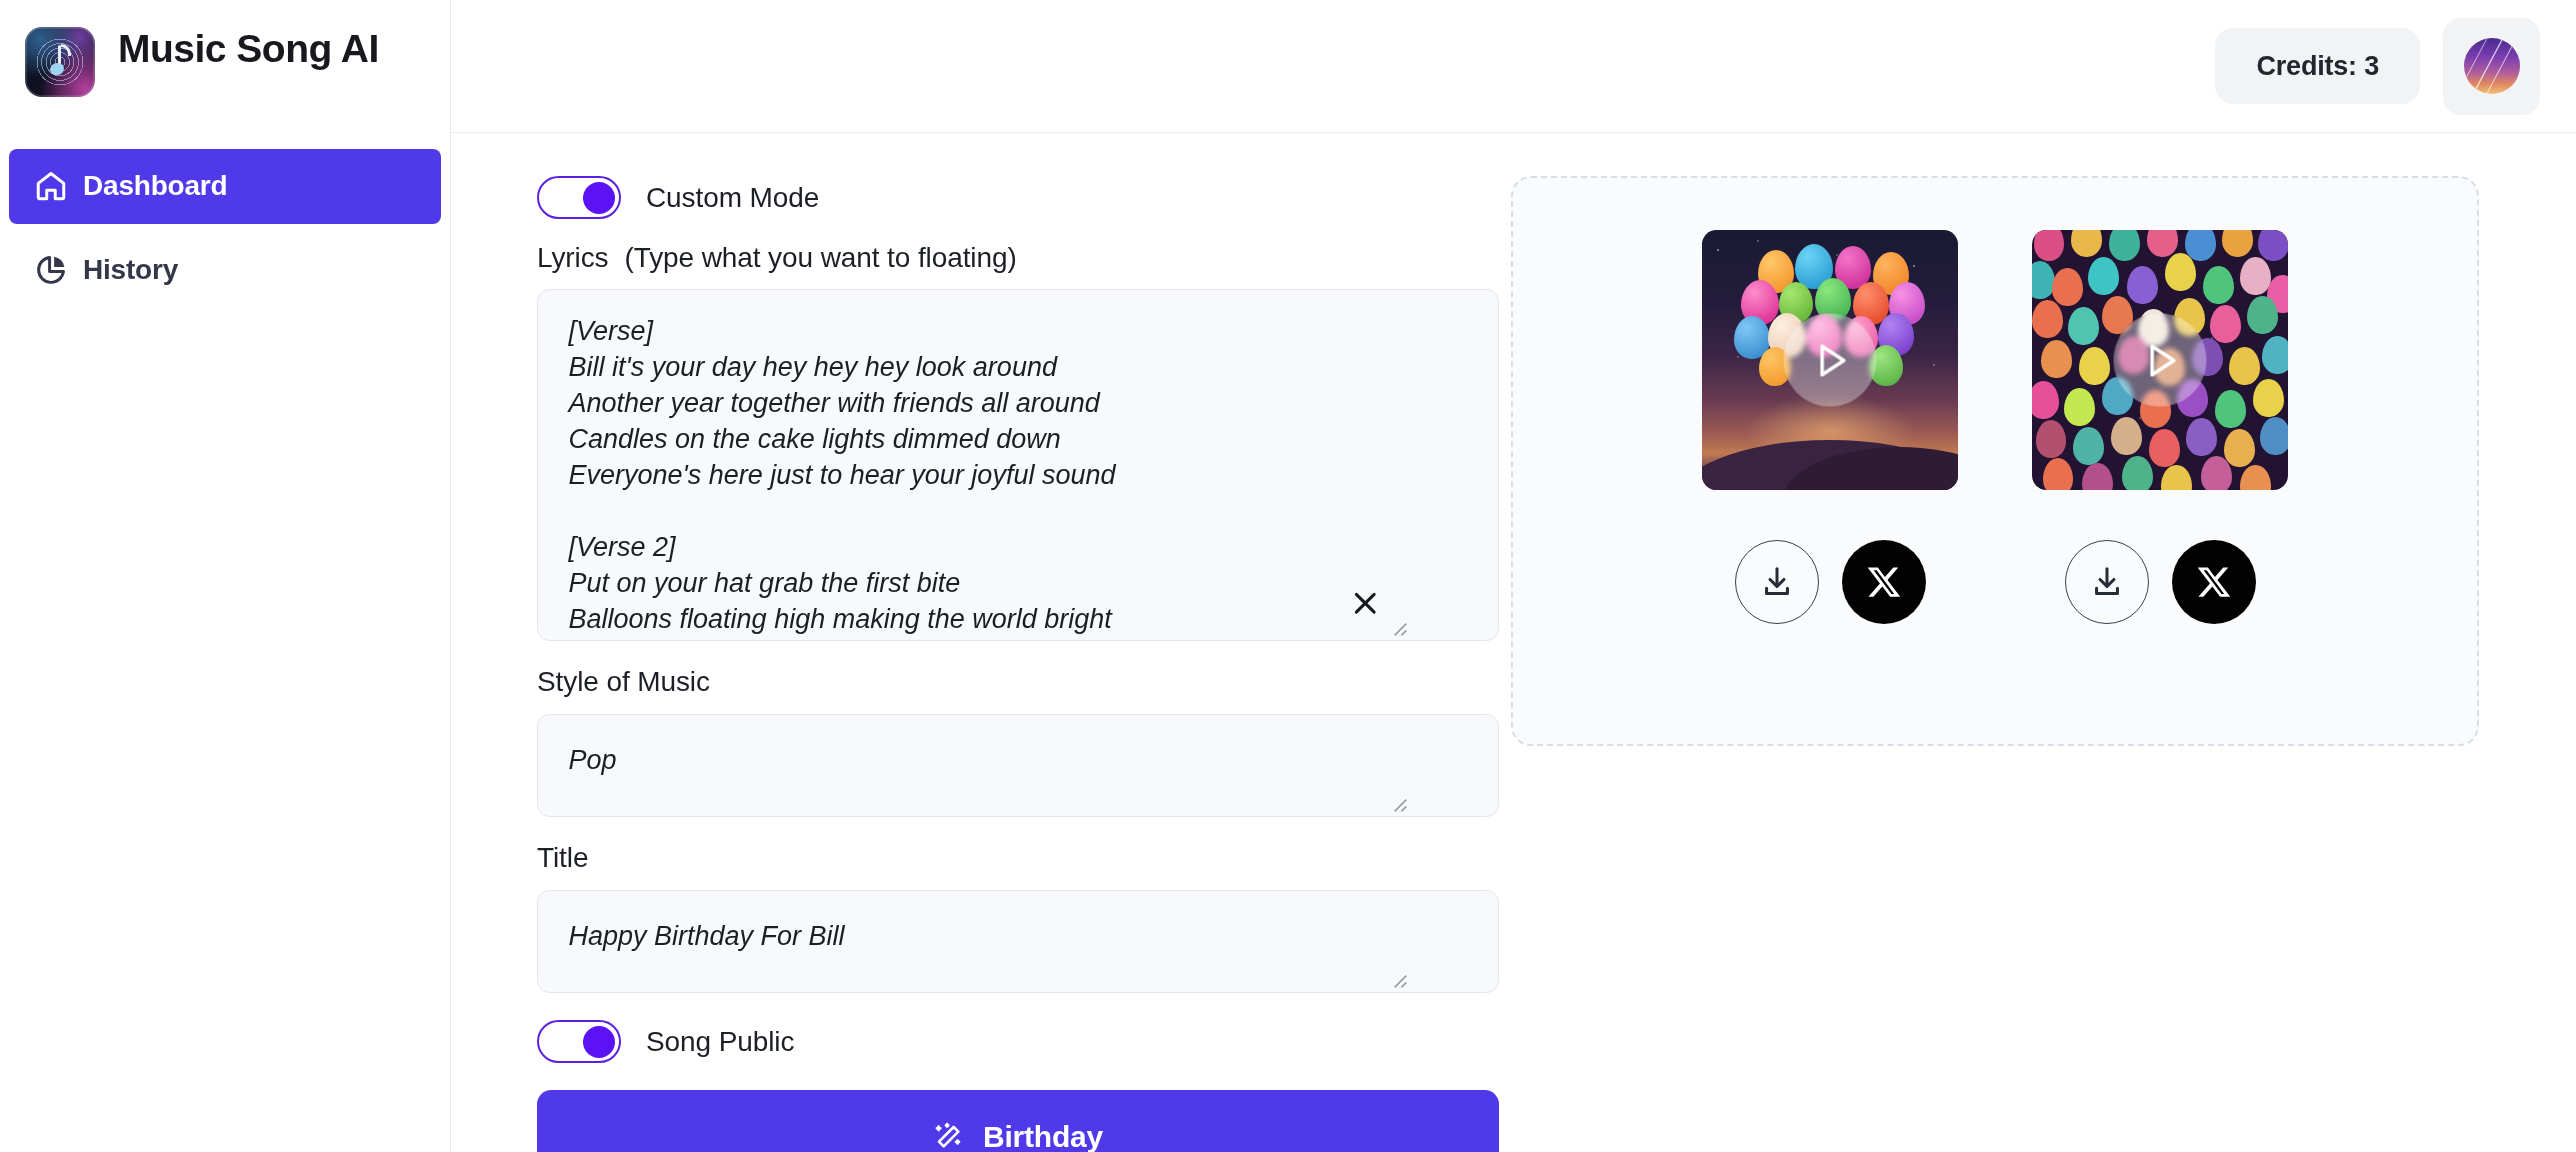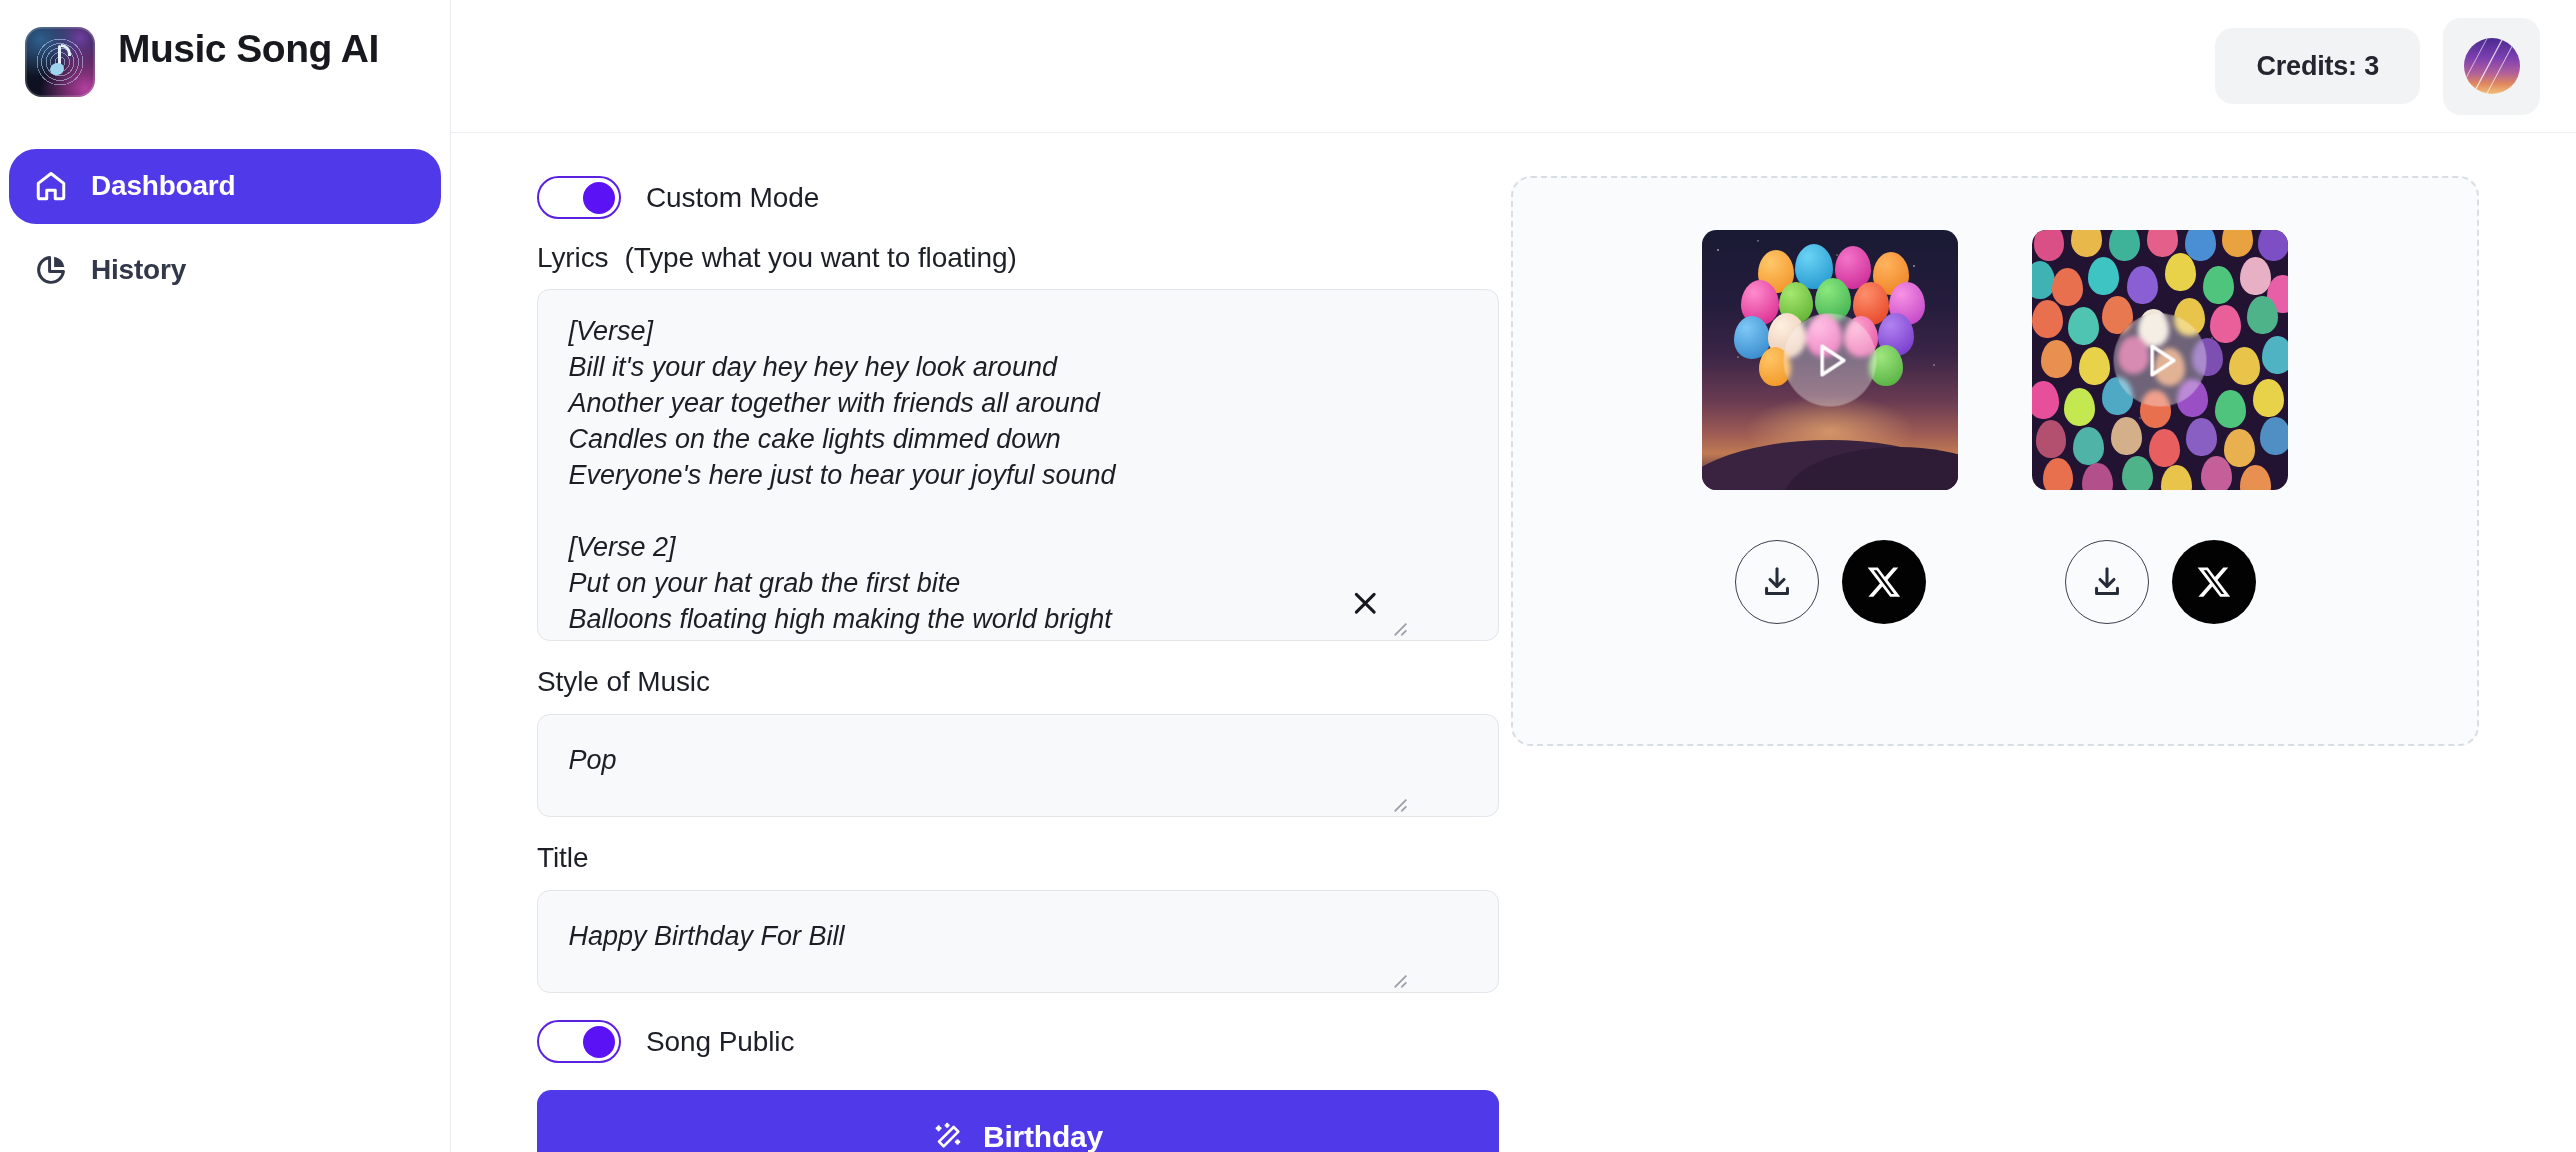--- a/index.html
+++ b/index.html
@@ -95,24 +95,24 @@
   }
 
   .nav {
     padding: 0 9px;
     margin-top: 12.6px;
   }
 
   .nav-item {
     display: flex;
     align-items: center;
-    gap: 23px;
+    gap: 15px;
     height: 75px;
     padding: 0 25px;
-    border-radius: 27px;
+    border-radius: 8px;
     cursor: pointer;
     color: #33374a;
   }
   .nav-item .nav-label {
     font-size: 28px;
     font-weight: 700;
     letter-spacing: -0.2px;
   }
   .nav-item.active {
     background: #4f39e8;

